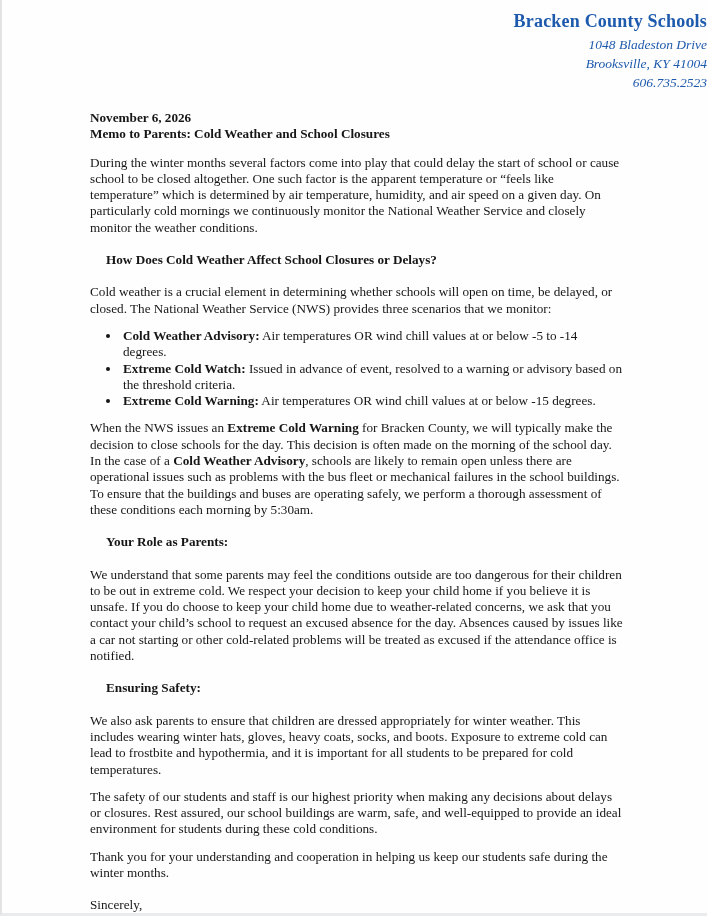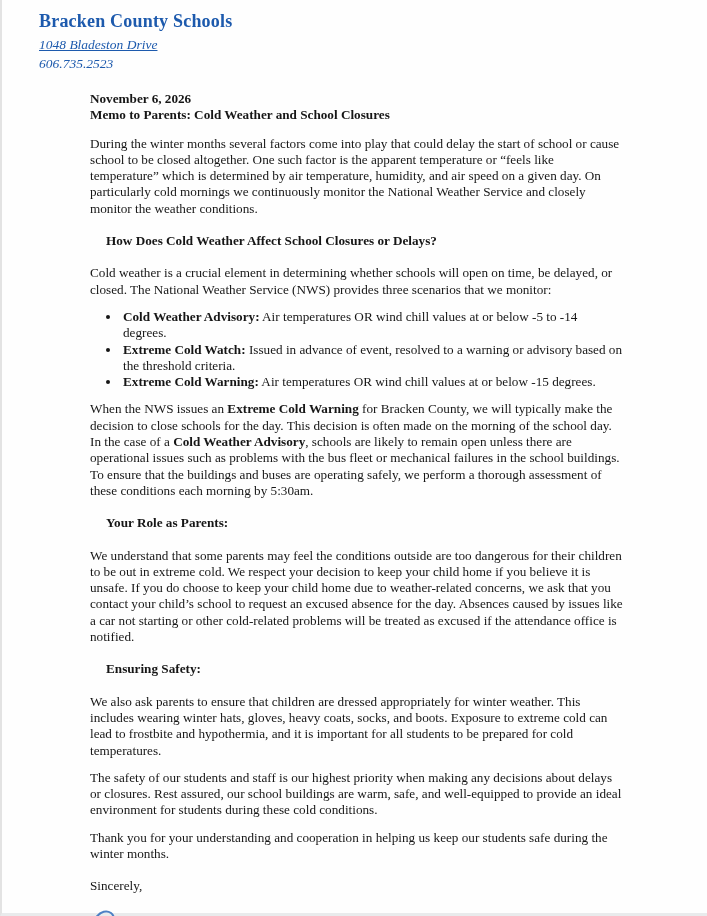--- a/index.html
+++ b/index.html
@@ -12,21 +12,21 @@
     position: relative;
     width: 707px; height: 916px;
     background: #fefefe;
     font-family: "Liberation Serif", serif;
     color: #161616;
     box-sizing: border-box;
     border-left: 2px solid #e3e3e3;
     border-bottom: 3px solid #e9ebec;
   }
   
-  .letterhead { text-align: left; padding-top: 11px; margin-left: 37px; }
+  .letterhead { text-align: right; padding-top: 11px; }
   .school-name {
     font-size: 18px; font-weight: bold; letter-spacing: 0.2px;
     margin: 0 0 3px 0;
   }
   .addr-line {
     font-style: italic; font-size: 13.5px; line-height: 19px; margin: 0;
   }
   
   .content {
     padding: 18px 84px 0 88px;
@@ -45,21 +45,22 @@
   .signature-wrap { height: 46px; margin: -2px 0 -4px -6px; }
   .sig-name, .sig-title { margin: 0; line-height: 16.3px; }
 </style>
 </head>
 <body>
 
 <div class="page">
 
   <div class="letterhead">
     <div class="school-name" style="color:#1d5aad;">Bracken County Schools</div>
-    <p class="addr-line" style="color:#1d5aad;text-decoration:underline;">1048 Bladeston Drive</p>
+    <p class="addr-line" style="color:#1d5aad;">1048 Bladeston Drive</p>
+    <p class="addr-line" style="color:#1d5aad;">Brooksville, KY  41004</p>
     <p class="addr-line" style="color:#1d5aad;">606.735.2523</p>
   </div>
 
   <div class="content">
     <div class="memo-head">
       <div>November 6, 2026</div>
       <div>Memo to Parents: Cold Weather and School Closures</div>
     </div>
 
     <div>

